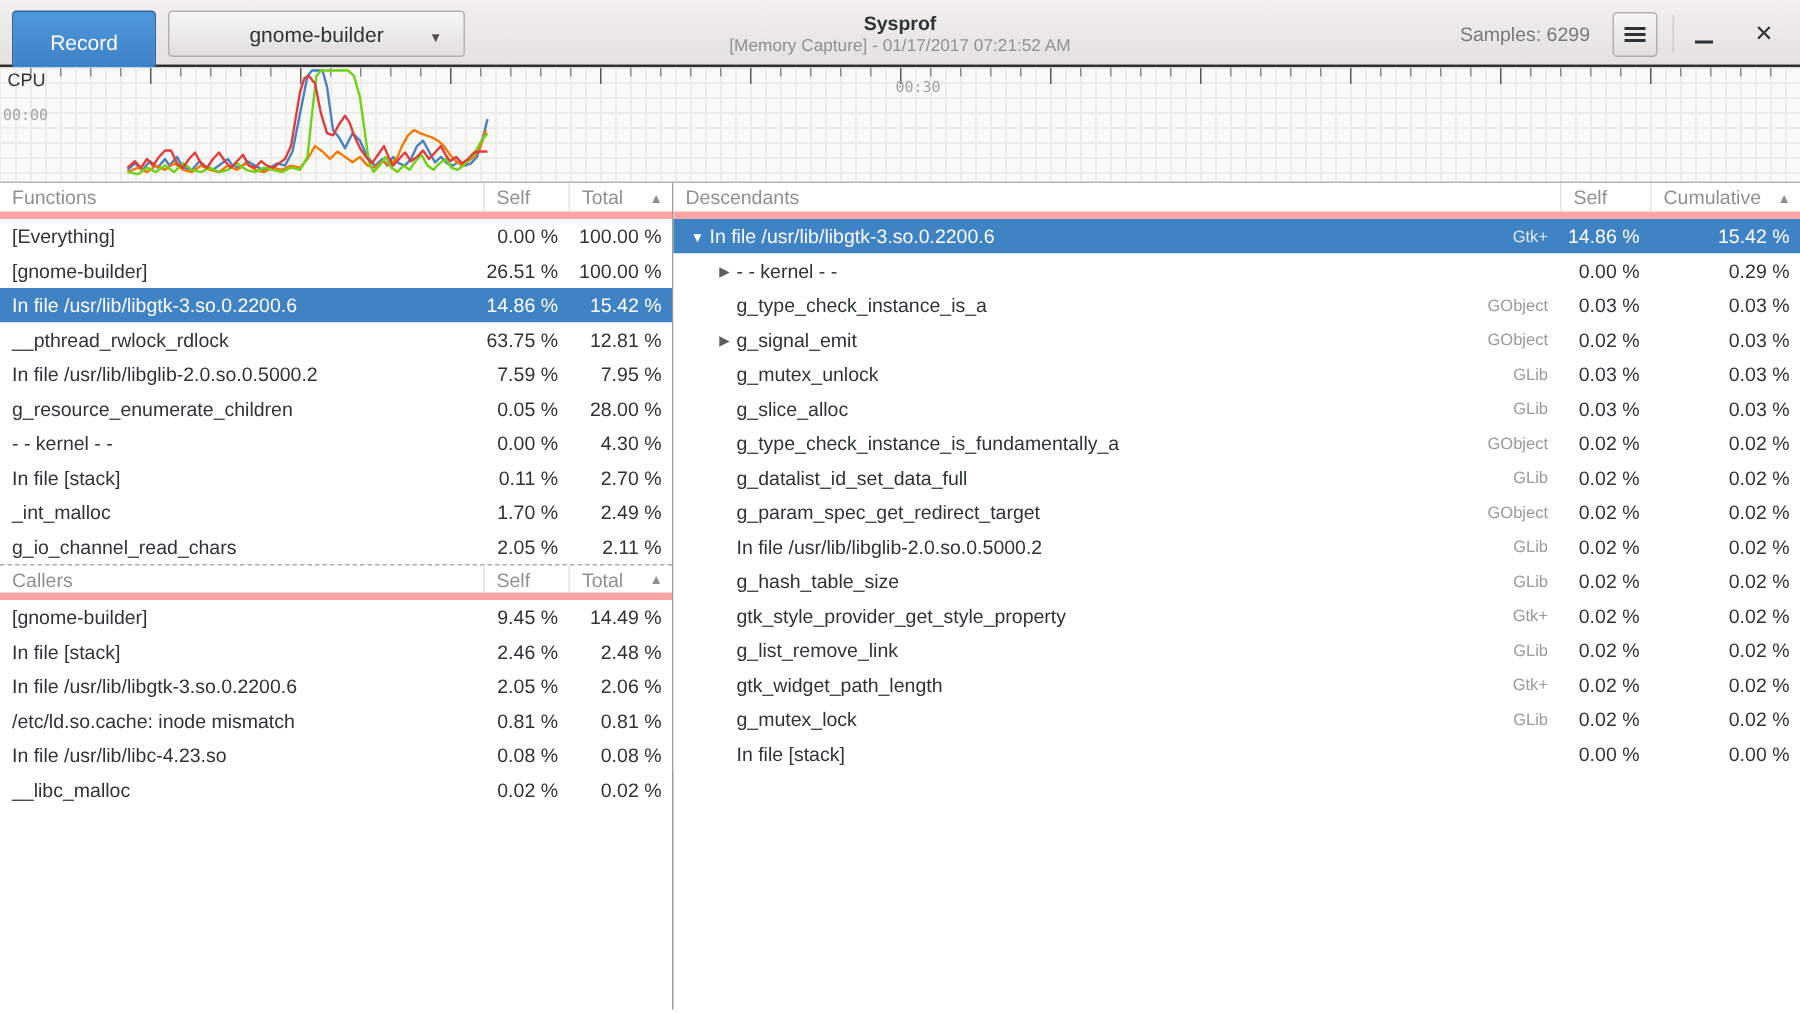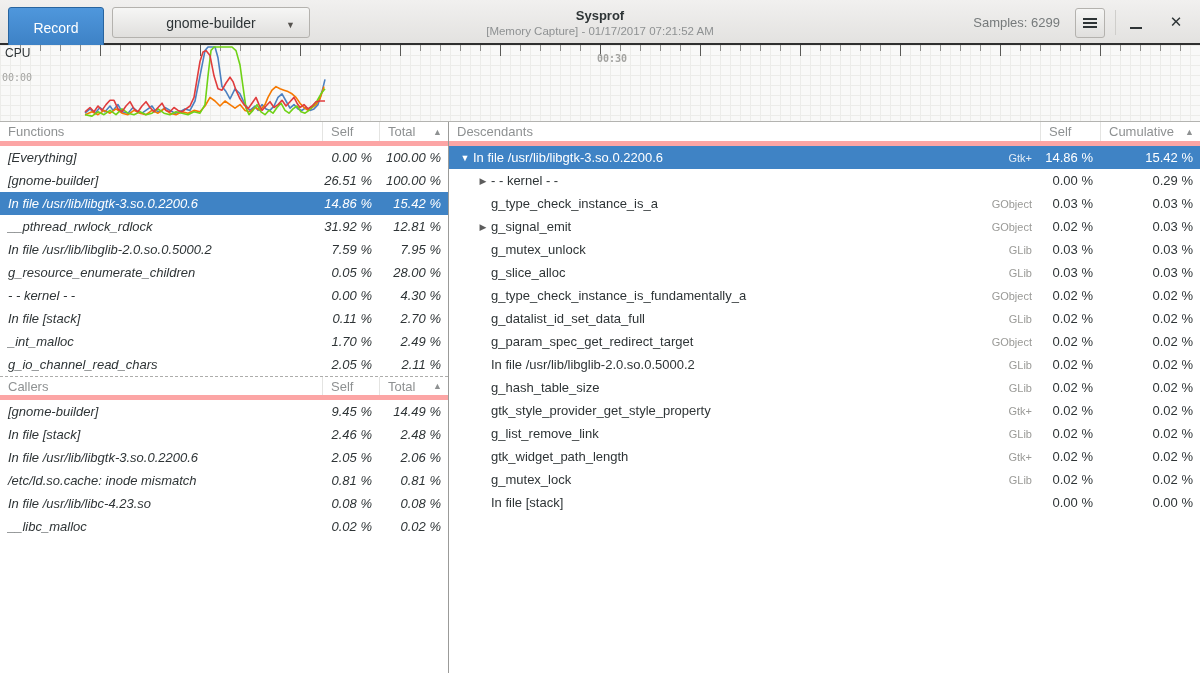--- a/index.html
+++ b/index.html
@@ -53,21 +53,21 @@
   .thead { display:grid; height:24px; align-items:center; color:#8e9192; background:#fff;
            border-bottom:5px solid #fca5a5; }
   .left-panel .thead { grid-template-columns:1fr 57px 69px; }
   .right-panel .thead { grid-template-columns:1fr 60px 100px; }
   .thead .hc { height:100%; display:flex; align-items:center; padding-left:8px; }
   .thead .hc.sep { border-left:1px solid #e4e4e2; }
   .thead .hc.sortable { justify-content:space-between; padding-right:6px; }
   .thead .sort-arrow { font-size:9px; color:#8e9192; }
 
   .trow { display:grid; height:23px; align-items:center; background:#fff; cursor:default; }
-  .left-panel .trow { grid-template-columns:1fr 57px 69px;font-style:italic; }
+  .left-panel .trow { grid-template-columns:1fr 57px 69px; }
   .right-panel .trow { grid-template-columns:1fr 60px 100px; }
   .trow .name { padding-left:8px; white-space:nowrap; overflow:hidden; display:flex; align-items:center; }
   .trow .val { text-align:right; padding-right:7px; white-space:nowrap; }
   .trow.selected { background:#3f83c5; color:#fff; }
   .trow .tag { margin-left:auto; padding-right:8px; font-size:11px; color:#9a9a97; }
   .trow.selected .tag { color:rgba(255,255,255,0.85); }
   .expander { display:inline-block; width:16px; font-size:9px; color:#5c5c5c; text-align:center; flex:none; }
   .trow.selected .expander { color:#fff; }
   .indent { display:inline-block; flex:none; }
 
@@ -169,21 +169,21 @@
       </div>
     <svg id="chart-svg" width="1200" height="77">
         <polyline points="85,68.2 90,63.9 95,68.2 100,62.5 105,66.8 110,61.0 113,65.4 118,59.6 122,66.8 128,68.2 133,62.5 138,66.8 142,68.2 148,63.9 152,61.0 155,65.4 160,66.8 165,62.5 170,65.4 175,68.2 180,66.8 185,63.9 190,65.4 195,56.0 200,30.8 205,5.6 208,2.0 215,2.0 218,12.8 222,41.6 226,46.6 230,53.8 235,43.8 240,48.8 245,59.6 250,65.4 255,61.0 258,65.4 262,59.6 266,63.9 270,65.4 274,61.0 278,52.4 282,48.8 286,56.0 290,63.2 294,59.6 298,63.9 302,65.4 306,62.5 310,65.4 314,63.9 318,59.6 322,46.6 325,34.4" fill="none" stroke="#4b80c0" stroke-width="1.6" stroke-linejoin="round"></polyline>
         <polyline points="85,69.7 92,66.8 98,69.7 104,65.4 110,68.2 116,63.9 122,68.2 128,69.7 134,65.4 140,68.2 146,69.7 152,65.4 158,68.2 164,63.9 170,68.2 176,69.7 182,66.8 188,68.2 194,65.4 200,66.8 205,61.0 210,52.4 215,56.0 220,61.0 225,56.0 230,59.6 235,63.2 240,59.6 245,65.4 250,66.8 255,62.5 260,65.4 265,59.6 268,52.4 272,45.2 276,41.6 280,43.8 284,45.2 288,46.6 292,48.8 296,52.4 300,58.2 304,62.5 308,65.4 312,62.5 316,59.6 320,53.8 324,41.6" fill="none" stroke="#f57900" stroke-width="1.6" stroke-linejoin="round"></polyline>
         <polyline points="85,69.7 92,71.1 98,66.8 104,69.7 110,65.4 116,69.7 122,63.9 128,68.2 134,69.7 140,66.8 146,69.7 152,68.2 158,63.9 164,68.2 170,69.7 176,66.8 182,68.2 188,69.7 194,66.8 200,68.2 205,59.6 208,30.8 211,5.6 214,2.0 232,2.0 236,5.6 240,20.0 243,41.6 246,63.2 249,69.7 253,65.4 257,59.6 261,66.8 265,69.7 269,65.4 273,68.2 277,62.5 281,58.2 285,65.4 289,68.2 293,63.9 297,61.0 301,66.8 305,68.2 309,65.4 313,61.0 317,56.0 321,48.8 325,43.8" fill="none" stroke="#6fd216" stroke-width="1.6" stroke-linejoin="round"></polyline>
         <polyline points="85,66.8 90,62.5 94,66.8 98,61.0 102,65.4 106,59.6 110,55.3 114,55.3 118,63.9 122,66.8 126,61.0 130,56.7 134,63.9 138,66.8 142,61.0 146,56.7 150,62.5 154,66.8 158,62.5 162,58.2 166,65.4 170,66.8 174,62.5 178,65.4 182,66.8 186,63.9 190,61.0 194,52.4 197,34.4 200,16.4 203,7.0 206,5.6 210,10.6 214,30.8 218,43.8 222,45.2 226,38.0 230,32.2 233,36.6 236,45.2 240,53.8 244,59.6 248,63.9 252,58.2 256,52.4 259,59.6 262,65.4 266,61.0 270,56.7 274,62.5 278,59.6 282,55.3 286,61.0 290,56.7 294,52.4 297,58.2 300,62.5 304,59.6 308,63.9 312,61.0 316,56.7 320,56.0 325,56.0" fill="none" stroke="#e03c3c" stroke-width="1.6" stroke-linejoin="round"></polyline>
       </svg>
     <div class="graph-label">CPU</div>
     <div id="time-labels">
         <div class="time-label" style="left: 2px; top: 27px;">00:00</div>
-        <div class="time-label" style="left: 597px; top: 8px; font-weight: bold;">00:30</div>
+        <div class="time-label" style="left: 597px; top: 8px;">00:30</div>
       </div>
   </div>
 
   <div class="content">
 
     <div class="left-panel">
       <div class="thead">
         <div class="hc">Functions</div>
         <div class="hc sep">Self</div>
         <div class="hc sep sortable">
@@ -202,21 +202,21 @@
             <div class="val">26.51 %</div>
             <div class="val">100.00 %</div>
           </div>
           <div class="trow selected">
             <div class="name">In file /usr/lib/libgtk-3.so.0.2200.6</div>
             <div class="val">14.86 %</div>
             <div class="val">15.42 %</div>
           </div>
           <div class="trow">
             <div class="name">__pthread_rwlock_rdlock</div>
-            <div class="val">31.92 %</div>
+            <div class="val">63.75 %</div>
             <div class="val">12.81 %</div>
           </div>
           <div class="trow">
             <div class="name">In file /usr/lib/libglib-2.0.so.0.5000.2</div>
             <div class="val">7.59 %</div>
             <div class="val">7.95 %</div>
           </div>
           <div class="trow">
             <div class="name">g_resource_enumerate_children</div>
             <div class="val">0.05 %</div>

